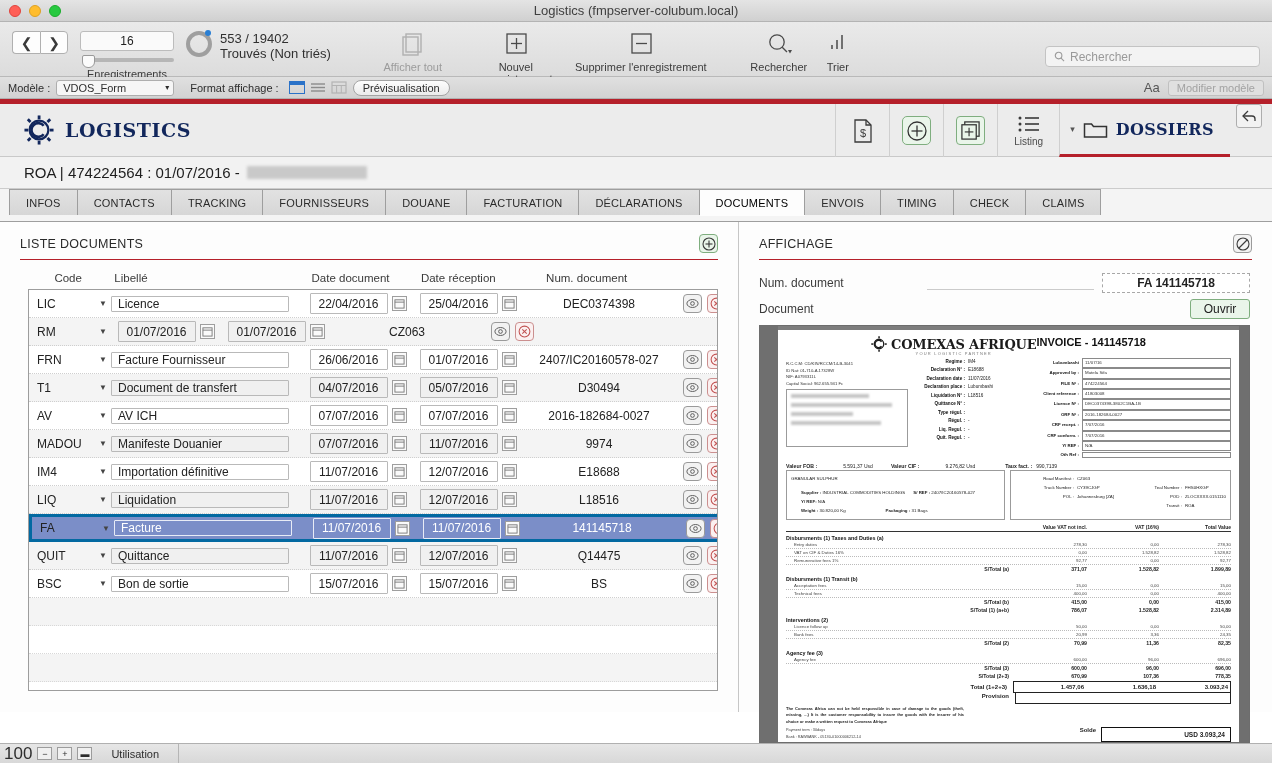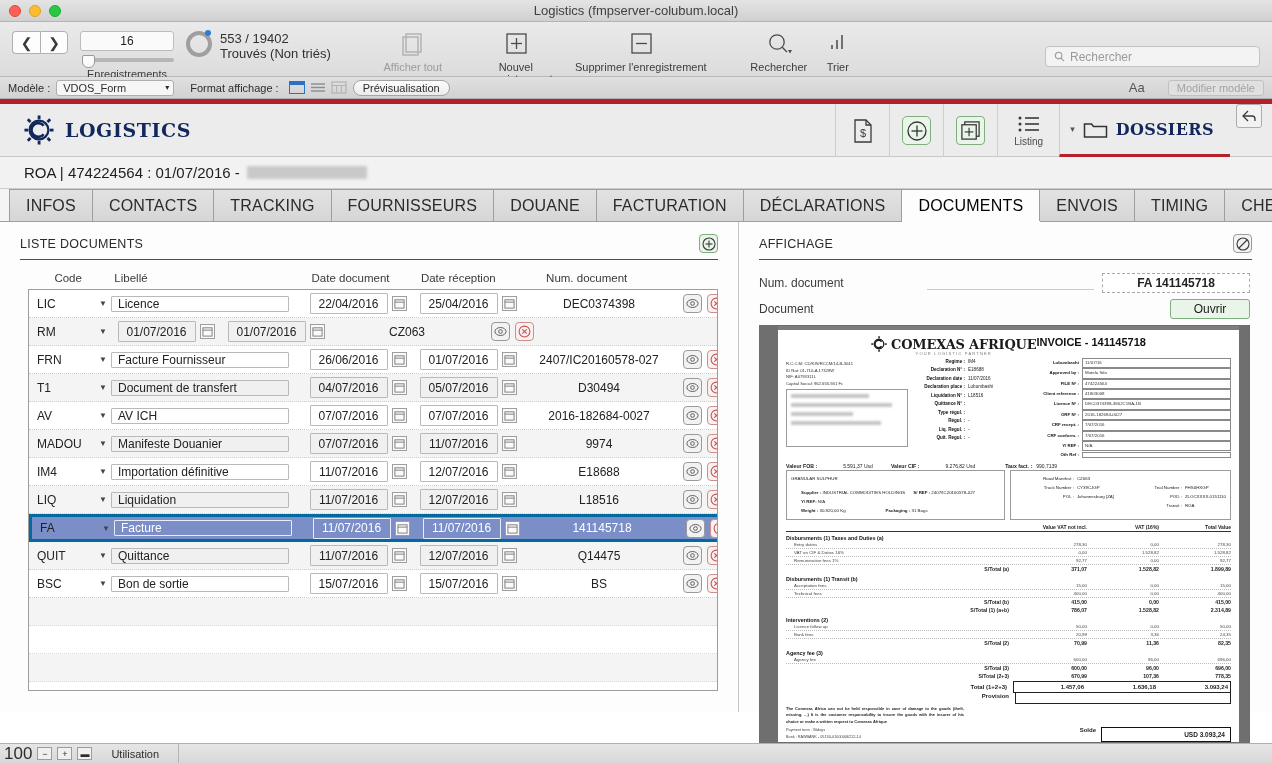--- a/index.html
+++ b/index.html
@@ -105,21 +105,21 @@
   }
   .seg { display:flex; gap:5px; align-items:center; margin-left:4px;}
   .seg-ic { width:16px; height:13px; border:1.5px solid #8c8c8c; }
   .seg-ic.active { border-color:#2a72c8; }
   .prev-btn {
     height:16px; border:1px solid #a4a4a4; border-radius:8px;
     background:linear-gradient(to bottom,#fdfdfd,#ebebeb);
     padding:0 9px; display:flex; align-items:center; font-size:11px;
   }
   .lb-right {
-    position:absolute; right:8px; display:flex; align-items:center; gap:23px;
+    position:absolute; right:8px; display:flex; align-items:center; gap:8px;
   }
   .modif-btn {
     height:16px; border:1px solid #c0c0c0; border-radius:3px;
     background:#e0e0e0; color:#a3a3a3; padding:0 8px;
     display:flex; align-items:center; font-size:11px;
   }
 
   
   .redline { height:5px; background:#b5202a; }
 
@@ -170,25 +170,25 @@
     background:#c9c9c9; border-radius:1px; margin-left:7px;
     filter: blur(1.6px);
   }
 
   
   .tabs {
     height:33px; display:flex; background:#f4f4f4;
     border-bottom:1px solid #9e9e9e; padding-left:9px;
   }
   .tab {
-    flex:0 0 auto; padding:0 16px; height:32px;
+    flex:0 0 auto; padding:0 16px; height:26px;
     display:flex; align-items:center; justify-content:center;
     background:linear-gradient(to bottom,#e2e2e2,#d6d6d6);
     border:1px solid #9e9e9e; border-bottom:none; border-left:none;
-    font-size:16px; color:#2b2b2b; letter-spacing:.2px;
+    font-size:11px; color:#2b2b2b; letter-spacing:.2px;
   }
   .tab:first-child { border-left:1px solid #9e9e9e; }
   .tab.active {
     background:#fdfdfd; color:#000; position:relative; z-index:2;
     box-shadow:0 1px 0 0 #fdfdfd;
   }
 
   
   .content { display:flex; height:490px; background:#fdfdfd; }
   .left-pane { width:739px; border-right:1px solid #c6c6c6; padding:12px 0 0 0;}
@@ -273,21 +273,21 @@
     display:flex; align-items:center; margin:13px 22px 0 20px;
   }
   .f-label { font-size:12px; color:#3b3b3b; flex:1; }
   .f-line { border-bottom:1px solid #cbcbcb; flex:1; height:13px; margin-right:8px;}
   .f-value {
     width:148px; height:20px; border:1px dashed #a8a8a8; background:#fff;
     display:flex; align-items:center; justify-content:center;
     font-size:12px; font-weight:bold;
   }
   .ouvrir {
-    width:80px; height:20px; border:1px solid #7fae7f; border-radius:3px;
+    width:60px; height:20px; border:1px solid #7fae7f; border-radius:3px;
     background:#eaf5ea; display:flex; align-items:center;
     justify-content:center; font-size:12px;
   }
 
   
   .doc-frame {
     margin:6px 22px 0 20px; height:418px;
     border:1px solid #6d6d6d; background:#7d7d7d;
     overflow:hidden; position:relative;
   }

